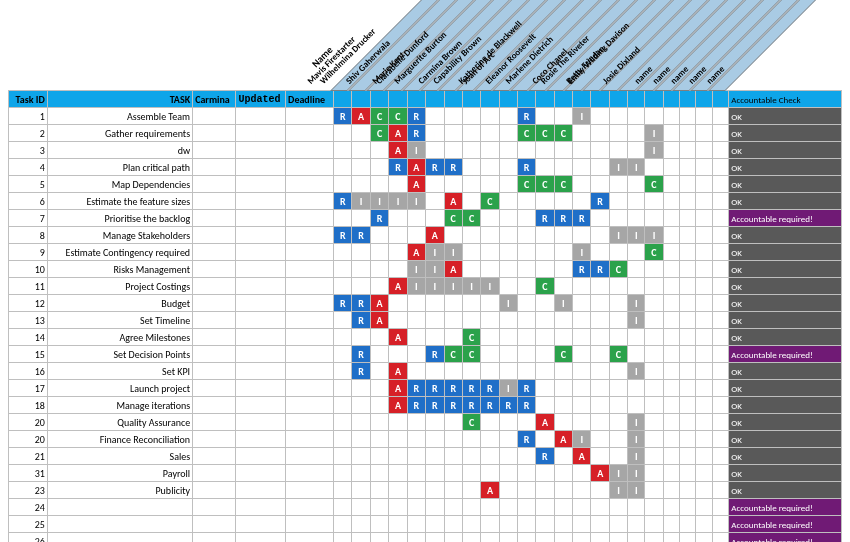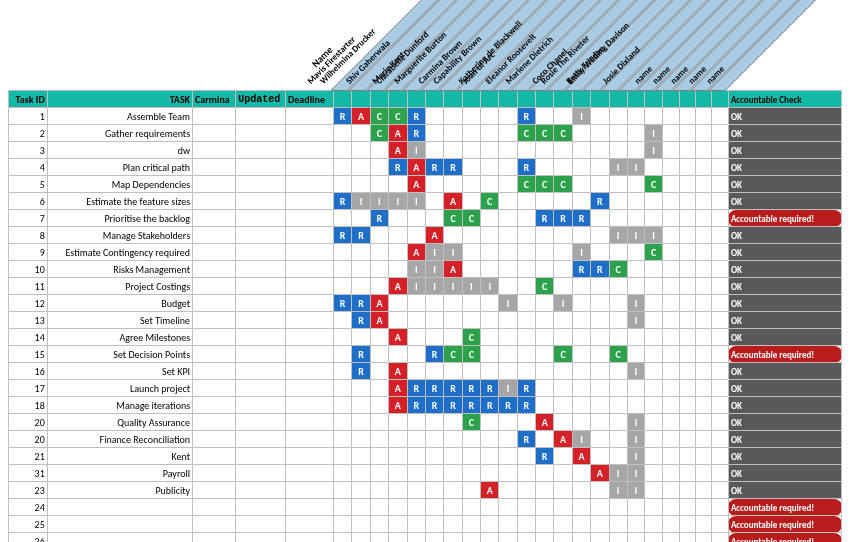--- a/index.html
+++ b/index.html
@@ -56,36 +56,36 @@
     height: 16px;
     padding: 0 2px;
     overflow: hidden;
     white-space: nowrap;
     text-overflow: clip;
     vertical-align: middle;
   }
   th {
     font-weight: bold;
     text-align: left;
-    background: #14b8a6;
+    background: #0ea5e9;
     font-size: 10px;
   }
   .col-id   { width: 36px; text-align:right; }
   .col-task { width: 148px; text-align:right; }
   .col-status  { width: 40px; }
   .col-updated { width: 46px; font-family: Liberation Mono, monospace; }
   .col-deadline{ width: 46px; }
   .col-p    { width: 17px; text-align:center; font-weight:bold; font-size:10px; }
-  .col-acc  { width: 120px; font-weight:bold; font-size:9px; }
+  .col-acc  { width: 120px; font-weight:normal; font-size:9px; }
   .cell-R { background:#1f6fc8; color:#fff; }
   .cell-A { background:#d62027; color:#fff; }
   .cell-C { background:#2ba24b; color:#fff; }
   .cell-I { background:#a6a6a6; color:#fff; }
   .acc-ok   { background:#595959; color:#fff; }
-  .acc-warn { background:#b91c1c; color:#fff;border-radius:8px; }
+  .acc-warn { background:#701a75; color:#fff; }
 </style>
 </head>
 <body>
 
 <div class="wrap">
   <div class="header-area" id="header-area">
      <span class="name-label" id="name-label" style="left: 310px;">Name</span>
   <div class="diag-header" style="left: 322px;">
         <span>Mavis Firestarter</span>
       </div>
@@ -784,21 +784,21 @@
           <td class="col-p cell-I">I</td>
           <td class="col-p"></td>
           <td class="col-p"></td>
           <td class="col-p"></td>
           <td class="col-p"></td>
           <td class="col-p"></td>
           <td class="col-acc acc-ok">OK</td>
         </tr>
         <tr>
           <td class="col-id">21</td>
-          <td class="col-task">Kent</td>
+          <td class="col-task">Sales</td>
           <td class="col-status"></td>
           <td class="col-updated"></td>
           <td class="col-deadline"></td>
           <td class="col-p"></td>
           <td class="col-p"></td>
           <td class="col-p"></td>
           <td class="col-p"></td>
           <td class="col-p"></td>
           <td class="col-p"></td>
           <td class="col-p"></td>

